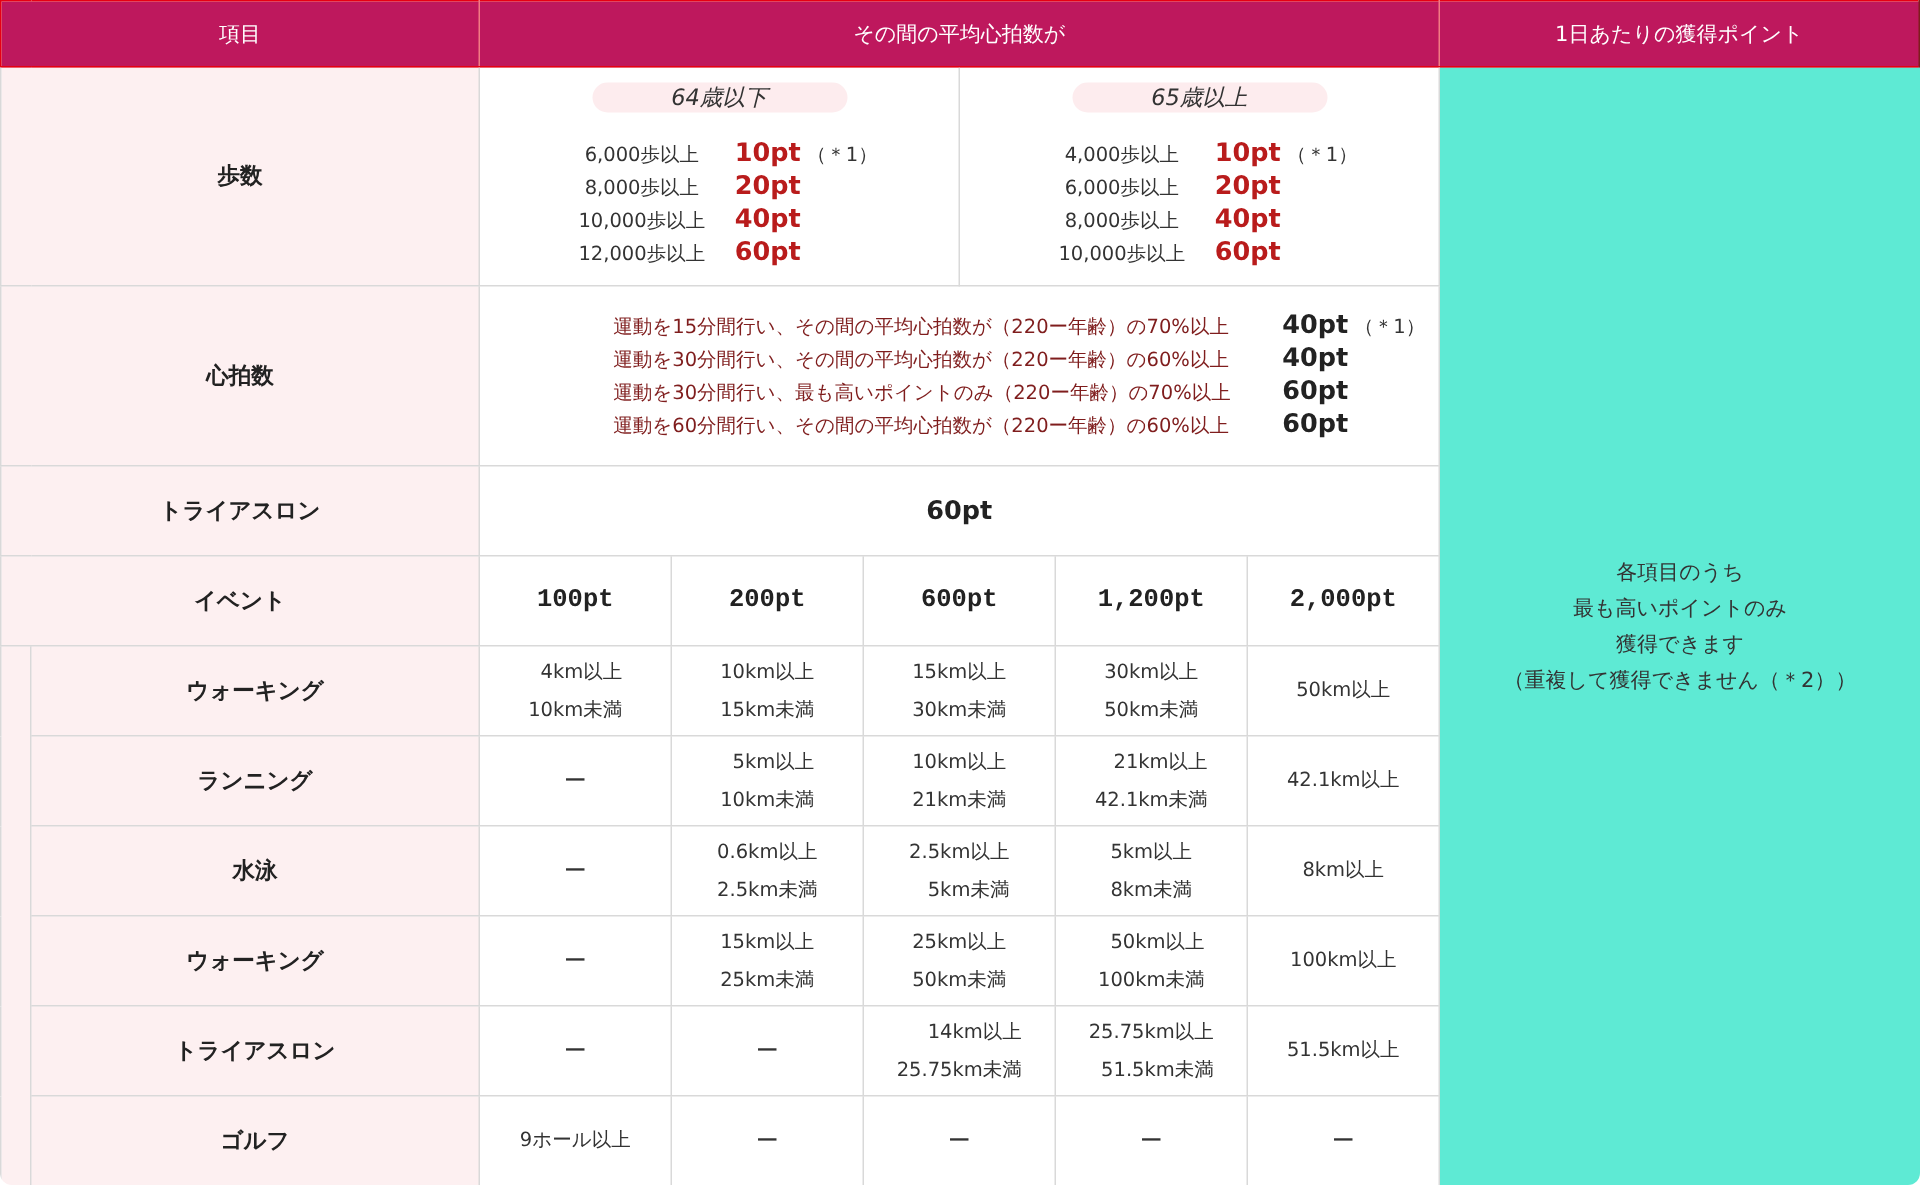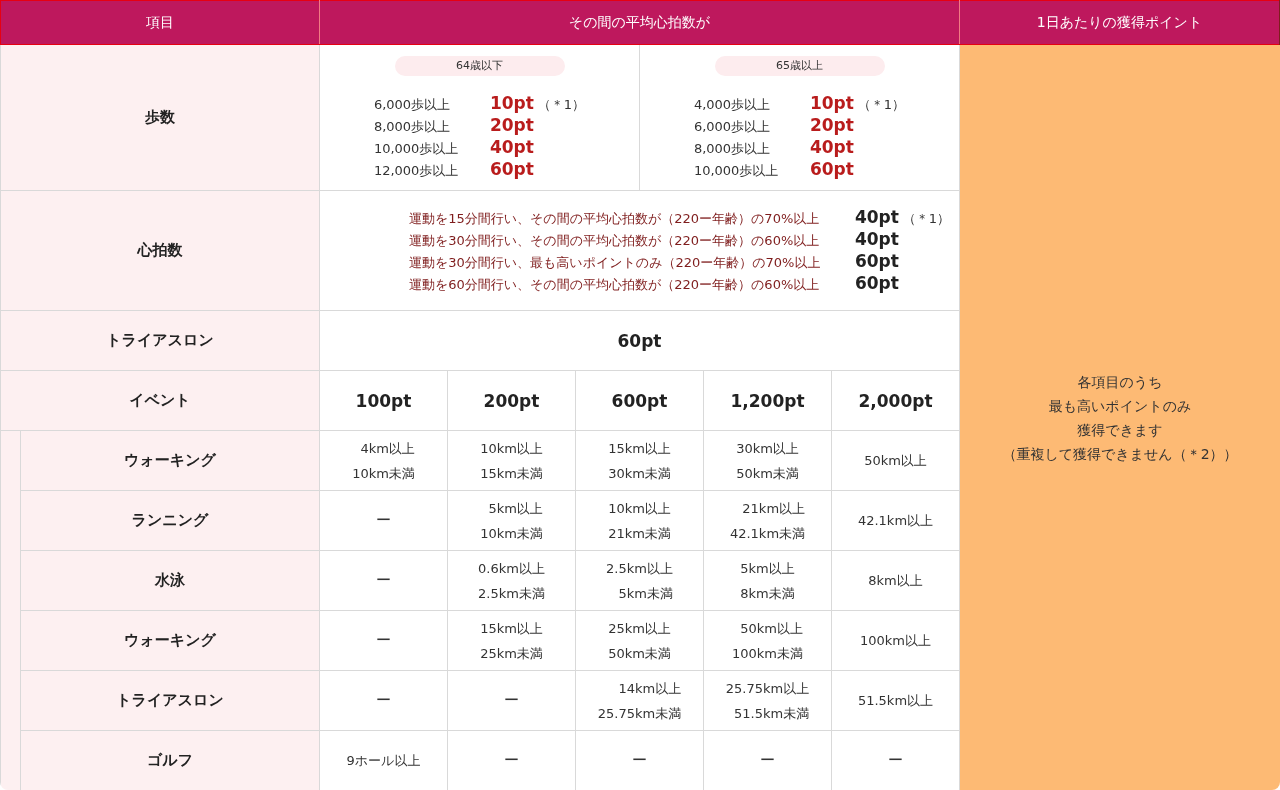--- a/index.html
+++ b/index.html
@@ -16,39 +16,39 @@
   }
   thead th:last-child { border-right: 3px solid #7f1d1d; }
 
   .label { background: #fdf0f1; font-weight: bold; font-size: 15px; margin-left: 10px; }
   .sublabel { background: #fdf0f1; font-size: 15px; font-weight: bold; }
   .white { background: #fff; }
 
   
   .age-pill {
     display: inline-block; width: 170px; height: 20px; line-height: 20px;
-    border-radius: 10px; background: #fdecee; font-size: 11px; color: #333; margin-bottom: 17px;
+    border-radius: 10px; background: #fdecee; font-size: 15px; color: #333; margin-bottom: 17px; font-style: italic;
   }
   .step-list { display: inline-block; text-align: left; }
   .step-line { display: flex; align-items: baseline; height: 22px; }
-  .step-cond { display: inline-block; width: 116px; text-align: left; font-size: 13px; color: #333; padding-right: 8px; }
+  .step-cond { display: inline-block; width: 116px; text-align: center; font-size: 13px; color: #333; padding-right: 8px; }
   .pt-big { font-size: 17px; font-weight: bold; color: #b91c1c; }
   .note { font-size: 13px; color: #333; margin-left: 4px; }
 
   .hr-list { display: inline-block; text-align: left; }
   .hr-line { display: flex; align-items: baseline; height: 22px; }
   .hr-cond { font-size: 13px; color: #7f1d1d; width: 446px; display: inline-block; }
   .pt-med { font-size: 17px; font-weight: bold; }
 
-  .event-pt { font-size: 17px; font-weight: bold; }
+  .event-pt { font-size: 17px; font-weight: bold; font-family: Liberation Mono, monospace; }
   .km { font-size: 13px; color: #333; line-height: 25px; }
   .km-block { display: inline-block; text-align: right; }
   .dash { font-size: 15px; color: #333; }
 
-  .daily { font-size: 14px; line-height: 24px; color: #333; background: #fdba74; }
+  .daily { font-size: 14px; line-height: 24px; color: #333; background: #5eead4; }
 
   .indent-cell { background: #fdf0f1; border-top: none; border-bottom: none; }
 </style>
 </head>
 <body>
 
 <div class="wrap">
 <table>
   <colgroup>
     <col style="width:20px">

